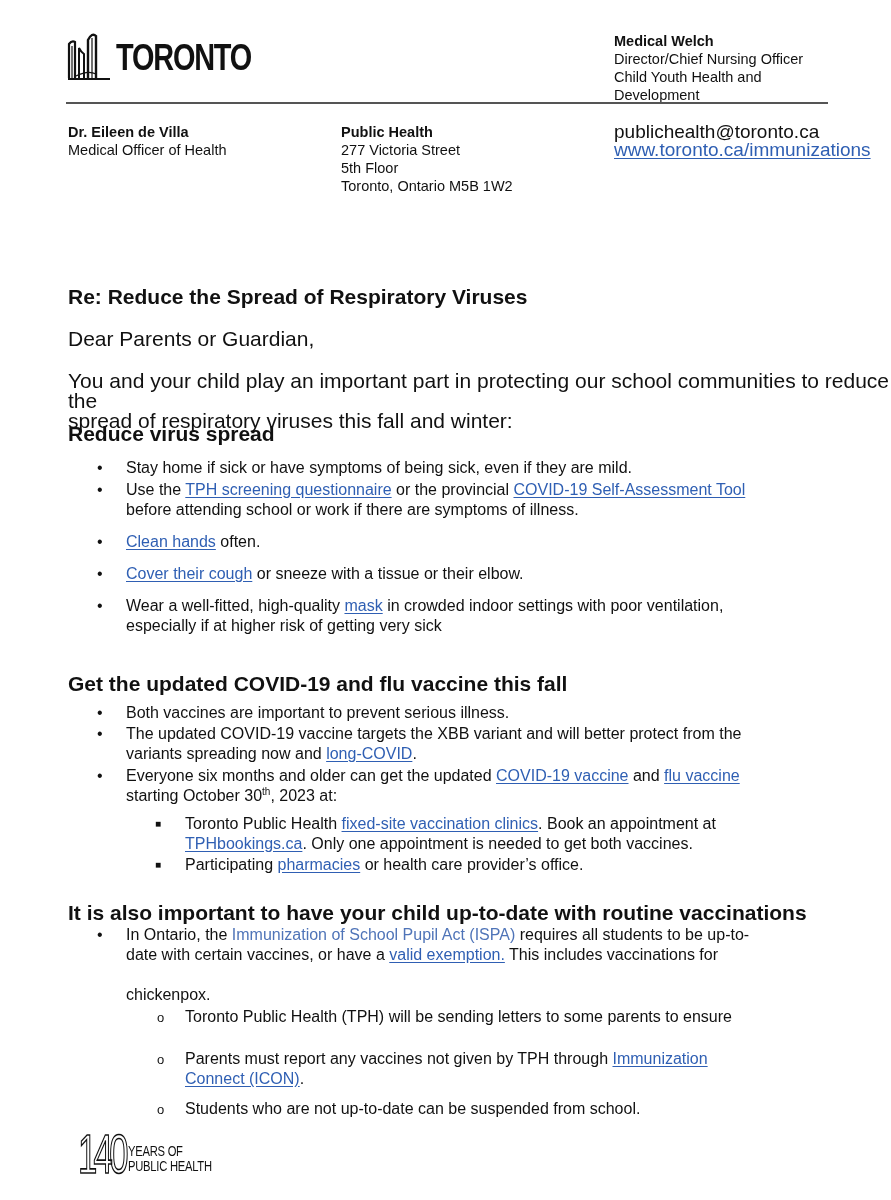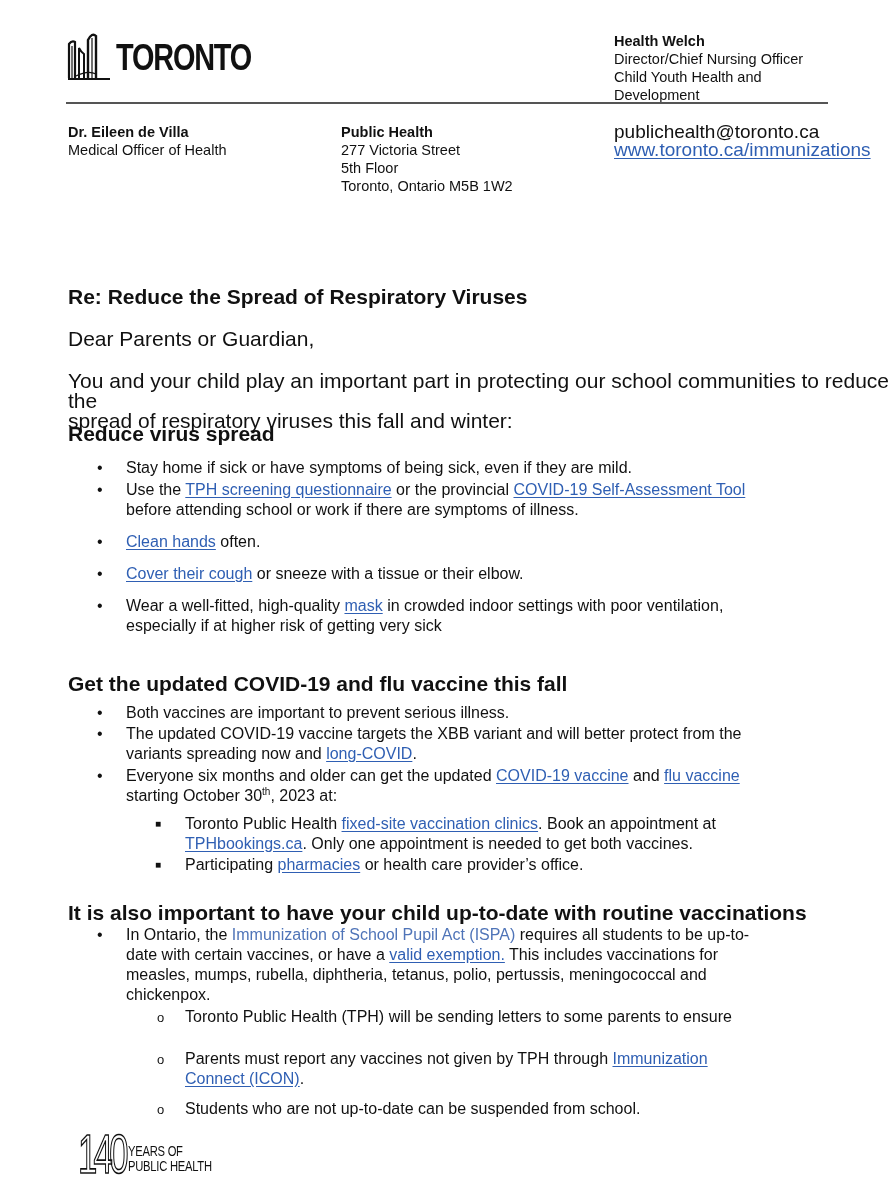--- a/index.html
+++ b/index.html
@@ -35,21 +35,21 @@
     <path d="M13 48 L13 18 Q15 22 18 24 L18 48" fill="none" stroke="#111" stroke-width="2"></path>
     <path d="M22 48 L22 10 Q26 2 30 6 L30 48" fill="none" stroke="#111" stroke-width="2.4"></path>
     <path d="M26 48 L26 8" stroke="#111" stroke-width="1.2"></path>
     <path d="M2 49 L44 49" stroke="#111" stroke-width="2"></path>
     <path d="M10 46 Q22 40 30 44" fill="none" stroke="#111" stroke-width="1.2"></path>
   </svg>
   <div style="position:absolute;left:50px;top:8px;font-family:'Liberation Sans',sans-serif;font-weight:bold;font-size:37px;letter-spacing:-1.5px;transform:scaleX(0.78);transform-origin:left top;color:#111;line-height:40px;">TORONTO</div>
 </div>
 
 <div class="abs line" style="left:614px;top:32px;width:220px;font-size:14.5px;line-height:18px;">
-  <div class="b">Health Welch</div>
+  <div class="b">Medical Welch</div>
   <div>Director/Chief Nursing Officer</div>
   <div>Child Youth Health and</div>
   <div>Development</div>
 </div>
 
 <div class="rule"></div>
 
 <div class="abs" style="left:68px;top:123px;font-size:14.5px;line-height:18px;">
   <div class="b">Dr. Eileen de Villa</div>
   <div>Medical Officer of Health</div>
@@ -138,21 +138,21 @@
   </span>
 </div>
 
 <div class="para b" style="top:903px;">It is also important to have your child up-to-date with routine vaccinations</div>
 
 <div class="bul" style="top:925px;">
   <span class="dot">•</span>
   <span class="txt">
     <span>In Ontario, the </span><a class="link-plain">Immunization of School Pupil Act (ISPA)</a><span> requires all students to be up-to-</span><br>
     <span>date with certain vaccines, or have a </span><a class="link">valid exemption.</a><span> This includes vaccinations for</span><br>
-    <span>measles, mumps, rubella, diphtheria, tetanus, polio, pertussis, meningococcal and</span><br>
+    <br>
     <span>chickenpox.</span>
   </span>
 </div>
 
 <div class="circ" style="top:1007px;">
   <span class="dot">o</span>
   <span class="txt">
     <span>Toronto Public  Health (TPH) will be sending letters to some parents to ensure</span><br>
   </span>
 </div>

